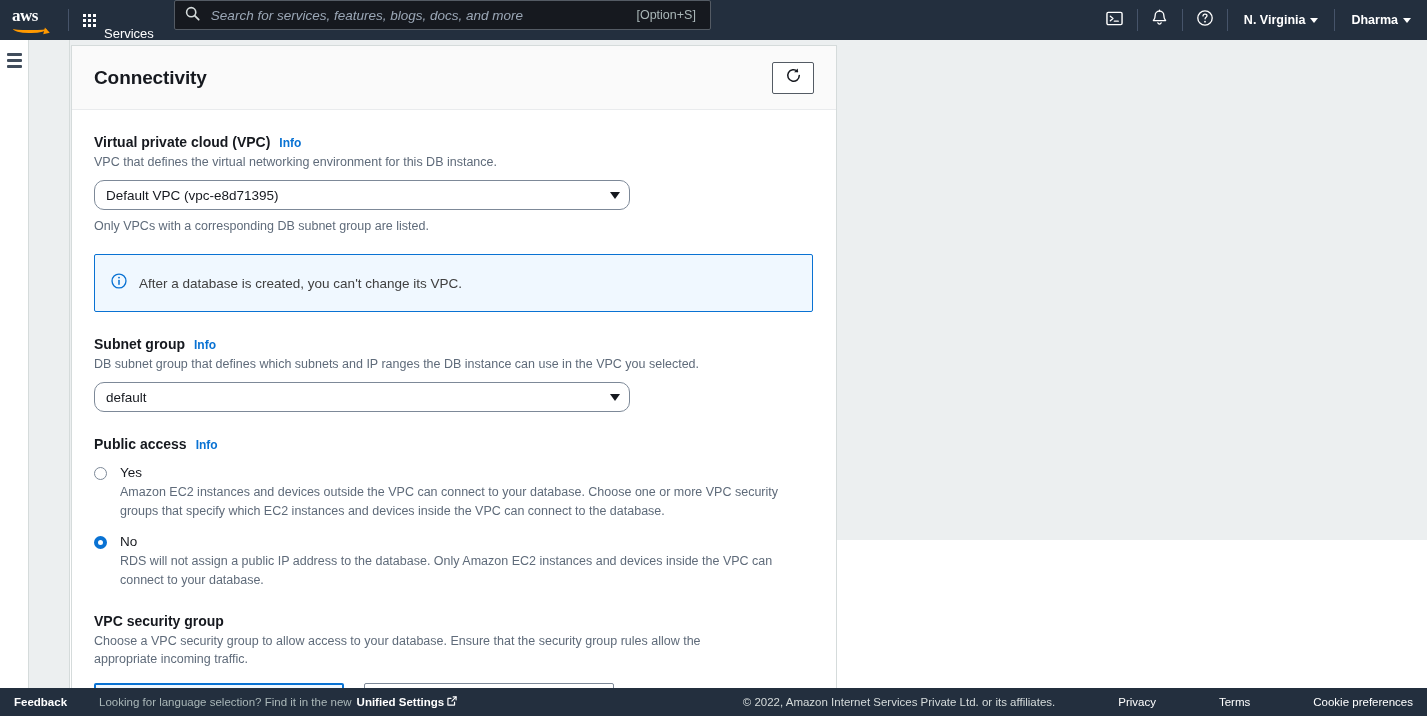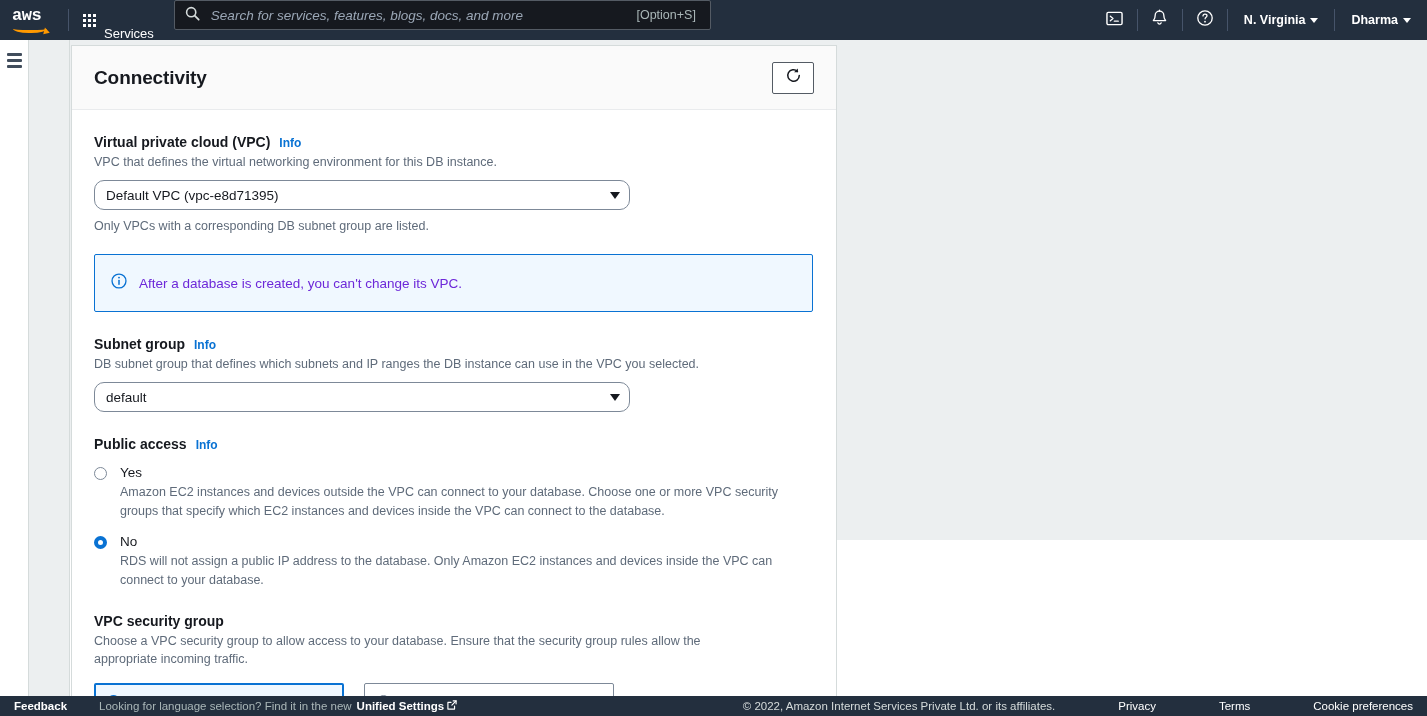--- a/index.html
+++ b/index.html
@@ -23,21 +23,21 @@
   }
   .aws-logo {
     width: 44px; height: 22px;
     margin-left: 12px; margin-right: 12px;
     position: relative; flex: none;
     cursor: pointer;
   }
   .aws-logo .aws-word {
     font-size: 17px; font-weight: 700; letter-spacing: -0.5px;
     color: #ffffff; line-height: 14px; display: block;
-    font-family: Liberation Mono, monospace;
+    font-family: Liberation Serif, serif;
   }
   .aws-logo .aws-smile {
     display: block; width: 34px; height: 9px;
     margin-top: 1px; margin-left: 1px;
     border-bottom: 3px solid #ff9900;
     border-radius: 0 0 46% 46%;
     position: relative;
   }
   .aws-logo .aws-smile::after{
     content:""; position:absolute; right:-3px; bottom:-5px;
@@ -178,21 +178,21 @@
     border-right: 5.5px solid transparent; border-top: 7px solid #16191f;
   }
   .helper-text { font-size: 12.5px; color: #5f6b7a; margin-top: 9px; }
 
   .alert {
     margin-top: 21px; width: 719px; min-height: 58px;
     background: #f0f8ff; border: 1px solid #0972d3; border-radius: 2px;
     display: flex; align-items: center; gap: 12px;
     padding: 10px 16px;
   }
-  .alert-text { font-size: 13.5px; color: #6d28d9; }
+  .alert-text { font-size: 13.5px; color: #404040; }
 
   .section { margin-top: 24px; }
 
   .radio-item { display: flex; gap: 0; margin-top: 13px; }
   .radio-ctl { flex: none; width: 26px; padding-top: 2px; }
   .radio {
     width: 13px; height: 13px; border-radius: 50%;
     border: 1.5px solid #7d8998; background: #ffffff;
     box-sizing: border-box; cursor: pointer; display: block;
   }
@@ -216,21 +216,21 @@
   .tile.selected {
     border: 2px solid #0972d3; background: #f0f8ff;
     padding: 8px 11px 0 11px;
   }
   .tile-ctl { flex: none; width: 24px; padding-top: 2px; }
   .tile-title { font-size: 13.5px; font-weight: 700; color: #16191f; line-height: 16px; }
 
   
   .footer {
     position: absolute; left: 0; bottom: 0;
-    width: 1427px; height: 20px;
+    width: 1427px; height: 28px;
     background: #232f3e;
     display: flex; align-items: center;
     font-size: 11.5px; z-index: 40;
   }
   .footer-left { display: flex; align-items: center; gap: 0; }
   .f-feedback {
     color: #ffffff; font-weight: 700; padding-left: 14px; cursor: pointer;
   }
   .f-lang {
     color: #aab7b8; margin-left: 32px;

